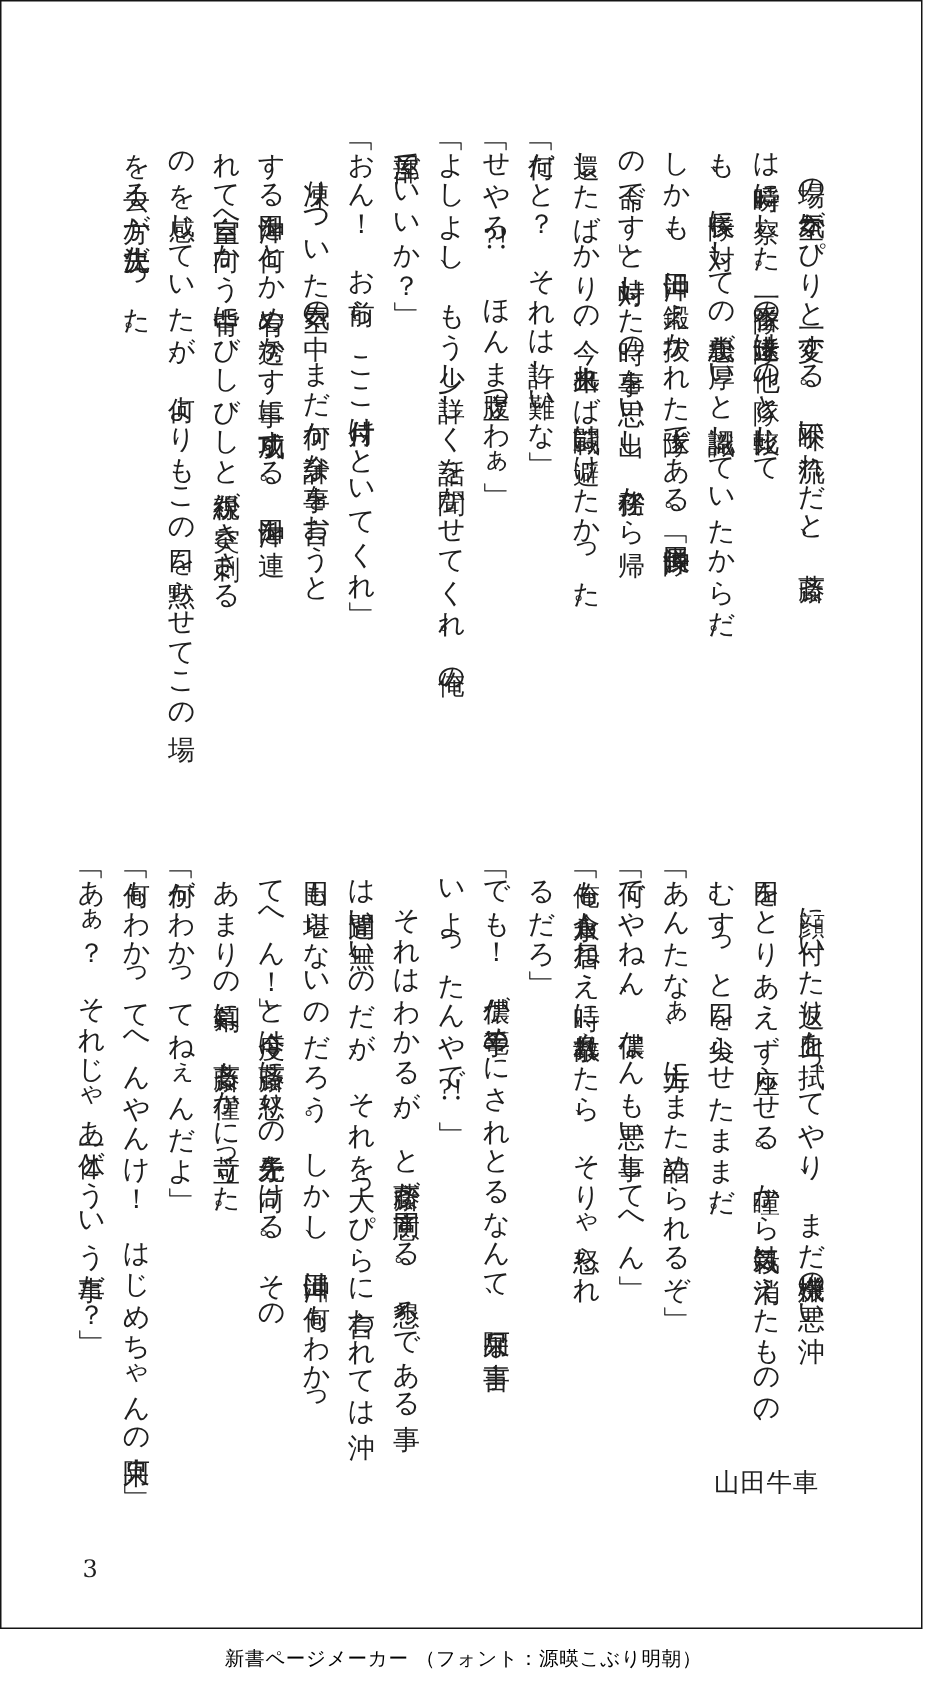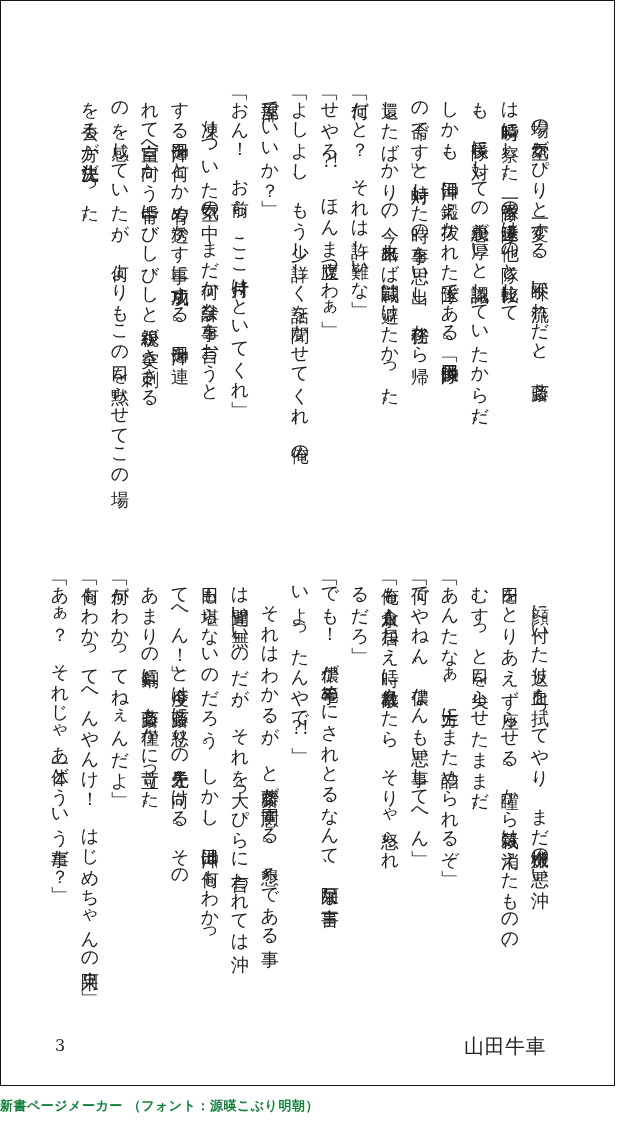--- a/index.html
+++ b/index.html
@@ -63,34 +63,33 @@
 
   .page-number {
     position: absolute;
     left: 54px;
     top: 1035px;
     font-size: 16px;
   }
   .author-name {
     position: absolute;
     right: 68px;
-    top: 1032px;
-    font-size: 20px;
+    top: 976px;
+    font-size: 17px;
     letter-spacing: 0.5px;
   }
   .footer-caption {
     position: absolute;
     left: 0;
     right: 0;
     top: 1097px;
-    text-align: left;
+    text-align: center;
     font-size: 13px;
     letter-spacing: 0.5px;
-    color: #15803d;
-    font-weight: bold;
+    color: #000000;
   }
 </style>
 </head>
 <body>
 
 <div class="page-frame">
 
   <div class="tblock tblock-upper">
       <p>　場の空気がぴりと一変する。不味い流れだと、斎藤</p>
       <p>は瞬時に察した。一番隊の隊士達は他の隊と比較して</p>

